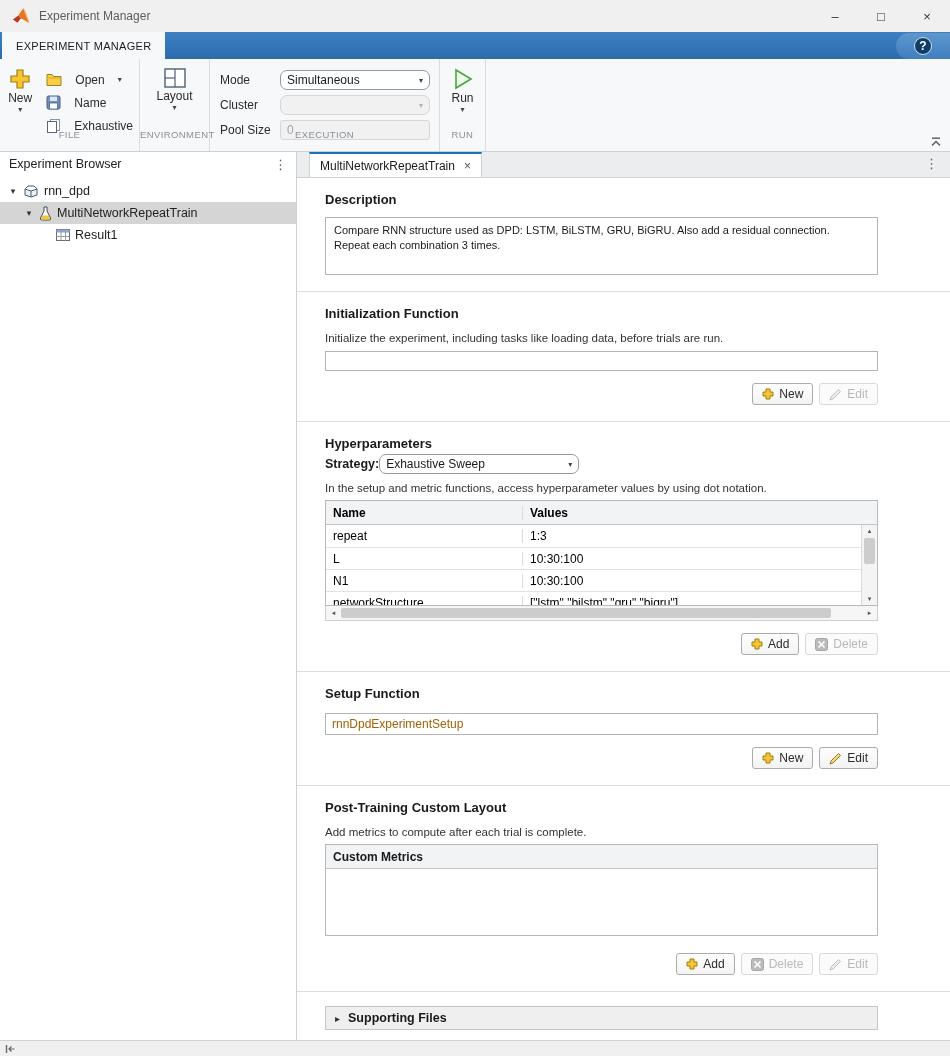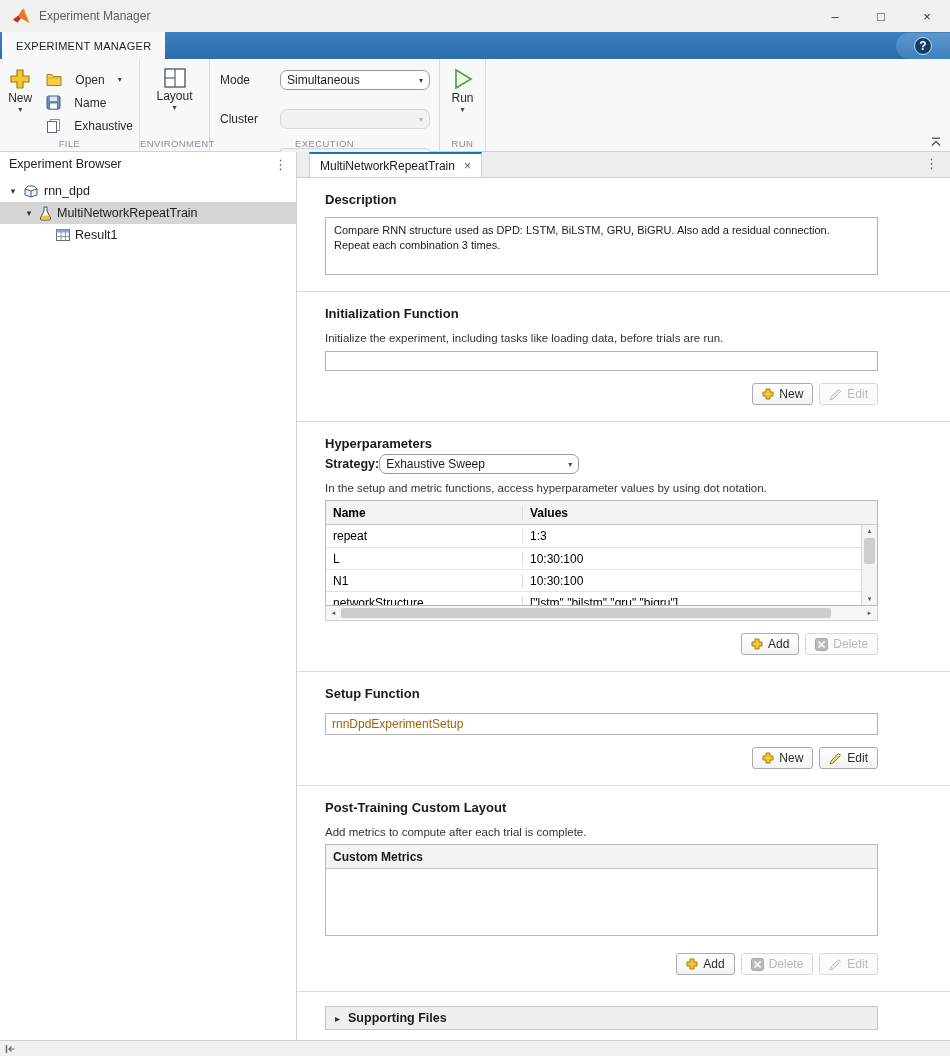--- a/index.html
+++ b/index.html
@@ -16,30 +16,30 @@
   .win-controls{margin-left:auto;display:flex;height:100%}
   .win-btn{width:46px;display:flex;align-items:center;justify-content:center;font-size:13px;color:#333}
   
   .ribbon-band{position:absolute;left:0;top:32px;width:950px;height:27px;background:linear-gradient(#3d80c1,#2b6cad);display:flex;align-items:stretch}
   .ribbon-tab{background:#f7f8f9;color:#1c1c1c;font-size:11px;display:flex;align-items:center;padding:0 14px;margin-left:2px;letter-spacing:.3px}
   .help-capsule{margin-left:auto;align-self:center;height:26px;width:54px;background:linear-gradient(#5e97cd,#3f7fbe);border-top-left-radius:13px;border-bottom-left-radius:13px;display:flex;align-items:center;justify-content:center}
   .help-circle{width:18px;height:18px;border-radius:50%;background:#0e3e68;color:#fff;font-size:12px;font-weight:bold;display:flex;align-items:center;justify-content:center;border:1px solid #cfe0f0}
   
   .toolstrip{position:absolute;left:0;top:59px;width:950px;height:93px;background:#f7f8f9;border-bottom:1px solid #cfd2d5;display:flex}
   .ts-section{position:relative;height:100%;border-right:1px solid #dadde0;padding-top:3px;flex:0 0 auto}
-  .ts-label{position:absolute;bottom:2px;left:0;right:0;text-align:center;font-size:9.5px;color:#8b9096;letter-spacing:.4px}
+  .ts-label{position:absolute;bottom:11px;left:0;right:0;text-align:center;font-size:9.5px;color:#8b9096;letter-spacing:.4px}
   .ts-file{width:140px;display:flex}
   .big-btn{width:46px;display:flex;flex-direction:column;align-items:center;gap:1px;padding-top:6px}
   .big-btn .lbl{font-size:12px;color:#2b2b2b}
   .caret{font-size:8px;color:#444;line-height:7px}
   .small-stack{display:flex;flex-direction:column;gap:2px;padding-top:7px}
   .small-btn{display:flex;align-items:center;gap:13px;font-size:12px;color:#2b2b2b;height:21px;padding:0 6px}
   .ts-env{width:70px;display:flex;justify-content:center}
   .ts-exec{width:230px}
-  .exec-grid{display:grid;grid-template-columns:54px 150px;gap:19px 6px;padding:8px 6px 0 10px;align-content:start}
+  .exec-grid{display:grid;grid-template-columns:54px 150px;gap:5px 6px;padding:8px 6px 0 10px;align-content:start}
   .exec-grid .rlbl{font-size:12px;color:#2b2b2b;line-height:20px}
   .combo{height:20px;border:1px solid #949a9e;border-radius:7px;background:#fff;font-size:12px;display:flex;align-items:center;padding:0 6px;color:#1a1a1a}
   .combo .caret{margin-left:auto}
   .combo.disabled{background:#f1f1f1;border-color:#d6d6d6;color:#a3a3a3}
   .combo.disabled .caret{color:#b5b5b5}
   .tsinput{height:20px;border:1px solid #d6d6d6;background:#f1f1f1;border-radius:3px;font-size:12px;color:#a3a3a3;padding:0 6px;display:flex;align-items:center}
   .ts-run{width:46px;display:flex;justify-content:center}
   .ts-fill{flex:1 1 auto;border-right:none;position:relative}
   .collapse-icon{position:absolute;right:8px;bottom:4px}
   

